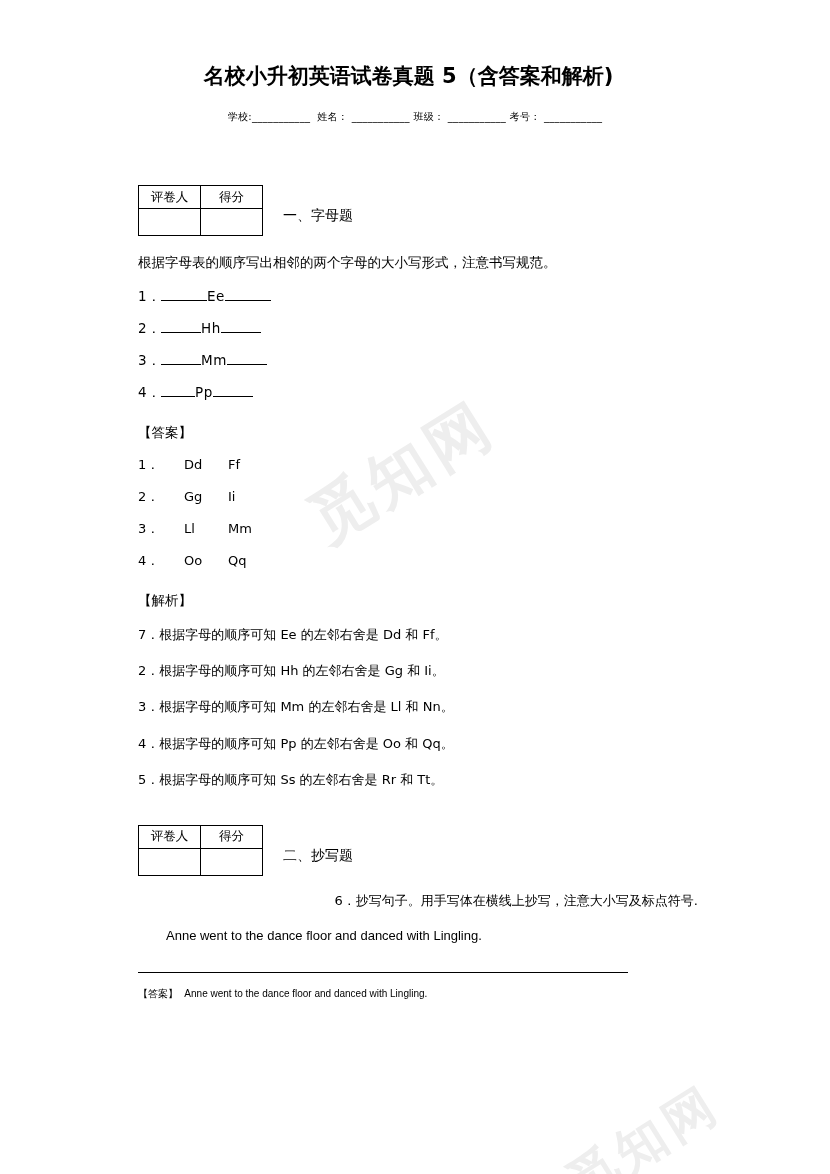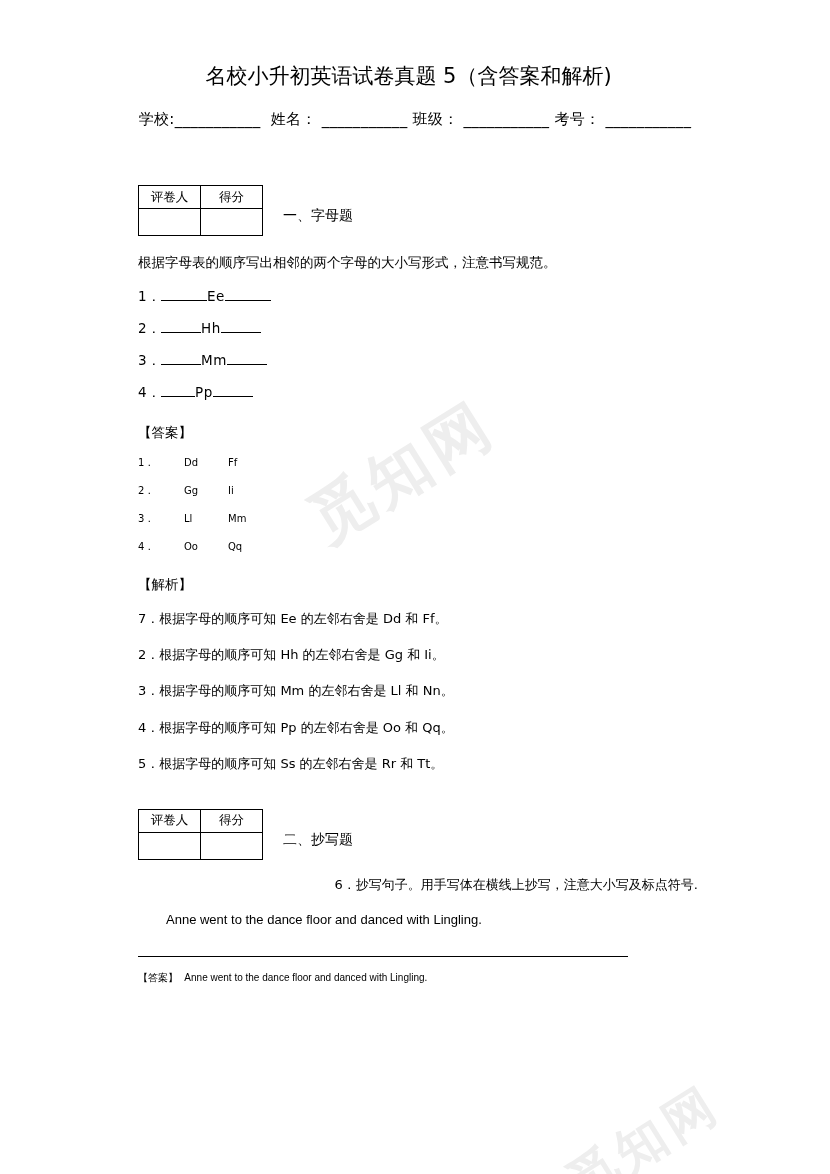--- a/index.html
+++ b/index.html
@@ -33,31 +33,31 @@
   .wm1 { left: 300px; top: 430px; }
   .wm2 { left: 560px; top: 1110px; font-size: 50px; }
 
   .doc-title {
     position: absolute;
     top: 62px;
     left: 0;
     width: 817px;
     text-align: center;
     font-size: 21px;
-    font-weight: normal;
+    font-weight: bold;
     color: #000;
     font-family: "DejaVu Sans", sans-serif;
   }
   .info-line {
     position: absolute;
     top: 110px;
     left: 0;
     width: 830px;
     text-align: center;
-    font-size: 15px;
+    font-size: 10px;
     color: #000;
     font-family: "DejaVu Sans", sans-serif;
     letter-spacing: 0.3px;
   }
 
   .content {
     position: absolute;
     left: 138px;
     top: 185px;
     width: 560px;
@@ -111,21 +111,21 @@
   .b-mid  { width: 40px; }
   .b-narrow { width: 34px; }
 
   .tag {
     font-size: 13.5px;
     font-family: "DejaVu Sans", sans-serif;
     margin-top: 22px;
     margin-bottom: 4px;
   }
   .ans-row {
-    font-size: 10px;
+    font-size: 13px;
     font-family: "DejaVu Sans", sans-serif;
     margin-top: 14px;
   }
   .ans-row .num { display: inline-block; width: 46px; }
   .ans-row .a1 { display: inline-block; width: 44px; }
 
   .exp-row {
     font-size: 13px;
     font-family: "DejaVu Sans", sans-serif;
     margin-top: 14px;

